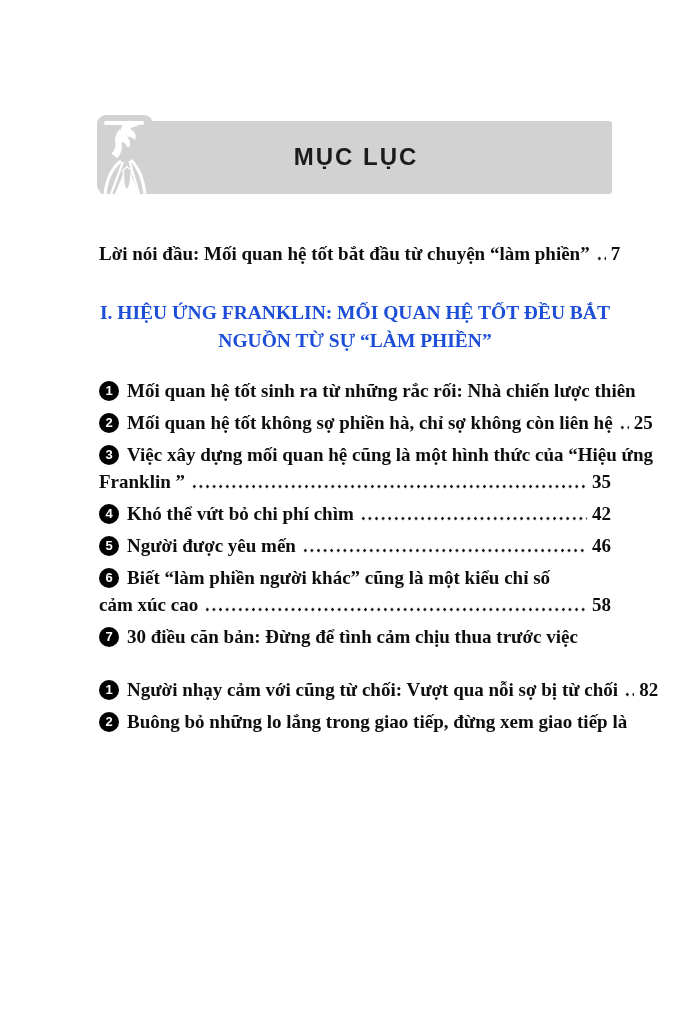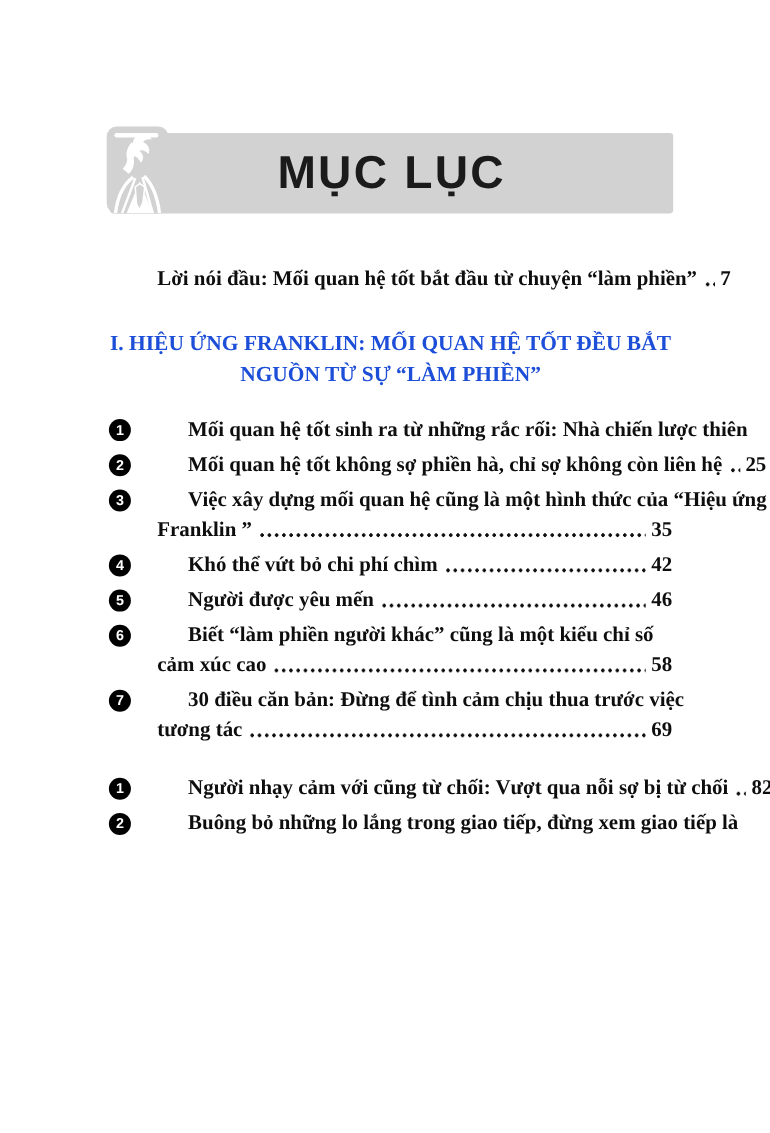--- a/index.html
+++ b/index.html
@@ -13,38 +13,38 @@
   .page { position:relative; width:700px; height:1030px; }
 
   
   .header-bar {
     position:absolute; left:100px; top:121px; width:512px; height:73px;
     background:#d2d2d2; border-radius:3px;
     display:flex; align-items:center; justify-content:center;
   }
   .page-title {
     font-family:"Liberation Sans","DejaVu Sans",sans-serif;
-    font-weight:900; font-size:42px; letter-spacing:2px;
+    font-weight:900; font-size:24px; letter-spacing:2px;
     color:#1b1b1b; padding-bottom:2px;
   }
   .icon-box {
     position:absolute; left:97px; top:115px; width:56px; height:79px;
     background:#d2d2d2; border-radius:9px; overflow:hidden;
   }
   .icon-box svg { display:block; width:56px; height:79px; }
 
   
   .content { position:absolute; left:99px; top:240px; width:512px; }
 
   .toc-line {
     display:flex; align-items:stretch;
     line-height:27px; font-size:19px; font-weight:bold;
     white-space:nowrap;
   }
-  .toc-line .t { flex:0 0 auto;margin-left:44px; }
+  .toc-line .t { flex:0 0 auto; }
   .leader {
     flex:1 1 auto; min-width:10px; margin:0 5px 0 6px;
     background-image:radial-gradient(circle, #0e0e0e 1.35px, transparent 1.5px);
     background-size:6.6px 6.6px;
     background-repeat:repeat-x;
     background-position:left bottom 5px;
   }
   .pagenum { flex:0 0 auto; }
 
   .bullet {
@@ -155,25 +155,20 @@
                 <span class="t">cảm xúc cao</span>
                 <span class="leader"></span>
                 <span class="pagenum">58</span>
               </div>
             </div>
             <div class="toc-item">
               <div class="toc-line">
                 <span class="bullet">7</span>
                 <span class="t">30 điều căn bản: Đừng để tình cảm chịu thua trước việc</span>
               </div>
-              <div class="toc-line">
-                <span class="t">tương tác</span>
-                <span class="leader"></span>
-                <span class="pagenum">69</span>
-              </div>
             </div>
           </div>
         </section>
         <section>
           <h2 class="section-heading">
           </h2>
           <div class="items">
             <div class="toc-item">
               <div class="toc-line">
                 <span class="bullet">1</span>

